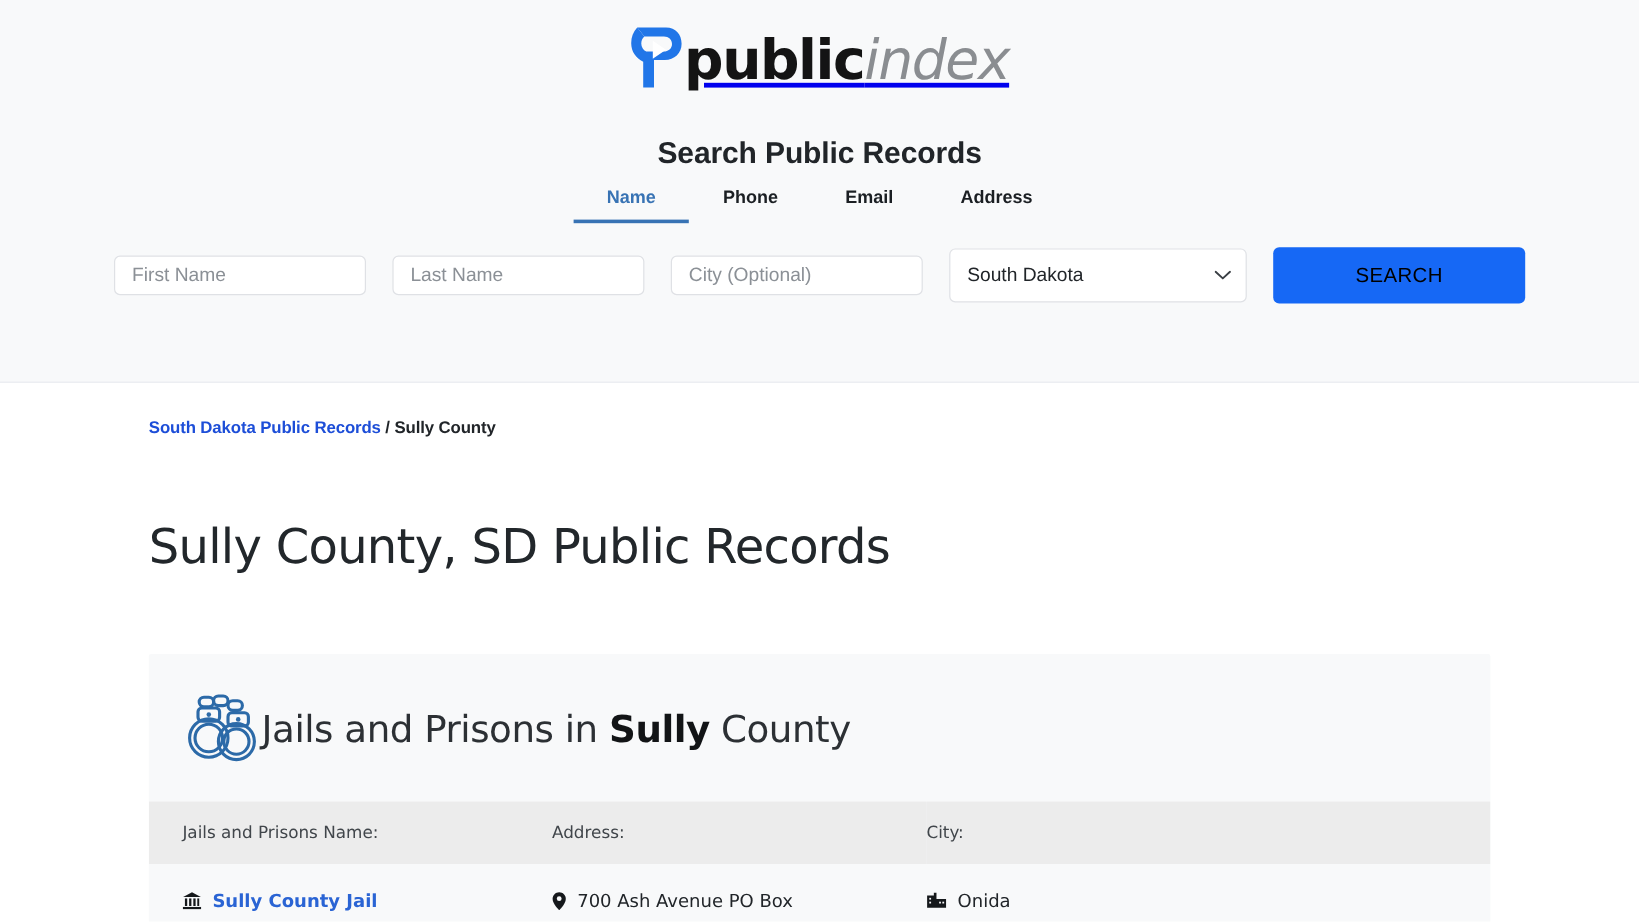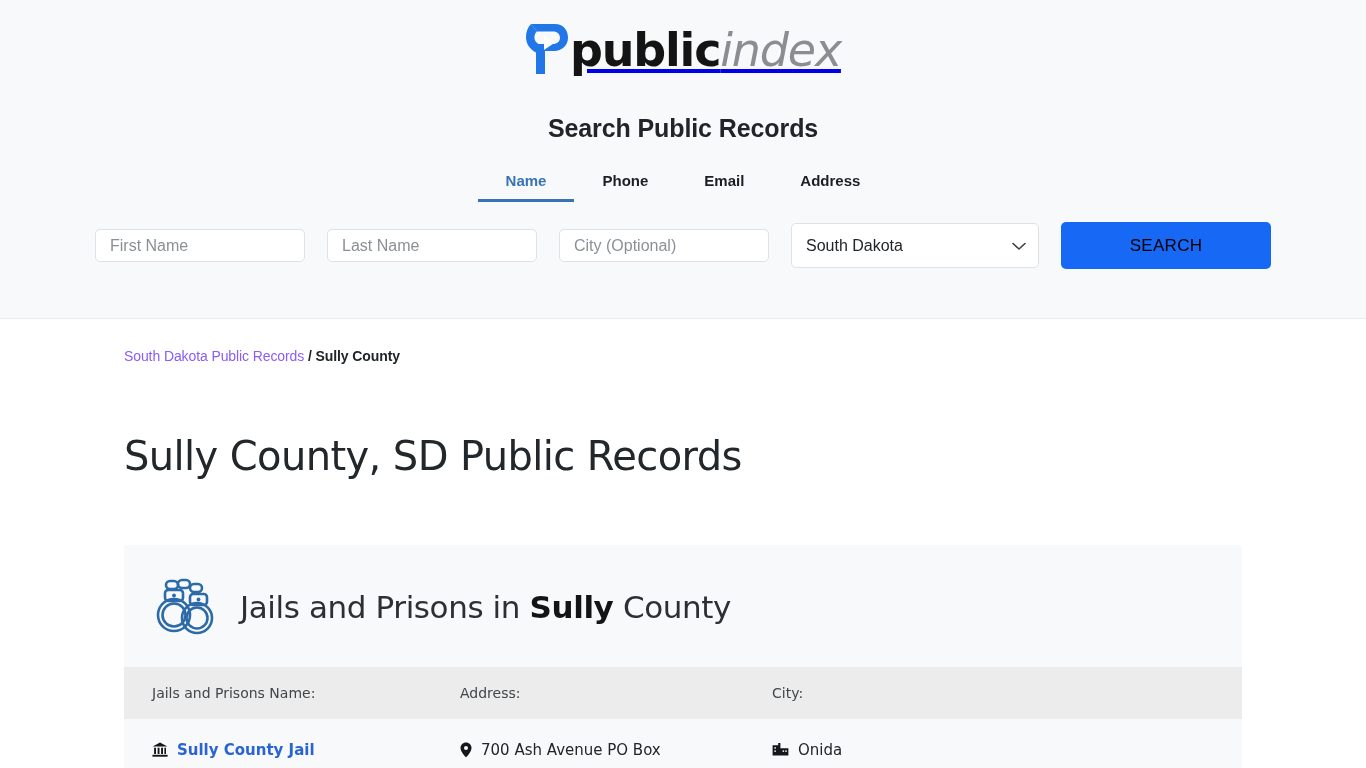--- a/index.html
+++ b/index.html
@@ -60,21 +60,21 @@
     color: #212529;
     margin: 0;
     padding-top: 48px;
     letter-spacing: -0.1px;
   }
 
   .tabs {
     display: flex;
     justify-content: center;
     align-items: flex-end;
-    margin-top: 23px;
+    margin-top: 7px;
     gap: 0;
   }
   .tab {
     font-size: 15px;
     font-weight: 700;
     color: #1b1f23;
     padding: 6px 28px 10px 28px;
     cursor: pointer;
     border-bottom: 3px solid transparent;
     background: none;
@@ -154,23 +154,23 @@
   }
 
   .breadcrumb {
     font-size: 14px;
     font-weight: 700;
     padding-top: 29px;
     color: #212529;
     letter-spacing: -0.1px;
   }
   .breadcrumb a {
-    color: #8b5cf6;
+    color: #1d4ed8;
     text-decoration: none;
-    font-weight: 400;
+    font-weight: 700;
   }
   .breadcrumb .sep { color: #212529; font-weight: 700; }
 
   .page-title {
     font-size: 40px;
     font-weight: 400;
     color: #22272b;
     margin: 0;
     padding-top: 69px;
     letter-spacing: -0.6px;
@@ -181,21 +181,20 @@
     margin-top: 66px;
     background: #f8f9fa;
     border-radius: 2px;
     overflow: hidden;
   }
 
   .card-head {
     display: flex;
     align-items: center;
     padding: 29px 28px 27px 28px;
-    gap: 22px;
   }
   .card-head h2 {
     margin: 0;
     font-size: 31px;
     font-weight: 400;
     color: #2c3034;
     letter-spacing: -0.4px;
     font-family: "DejaVu Sans", sans-serif;
   }
   .card-head h2 b { font-weight: 700; color: #121416; }

